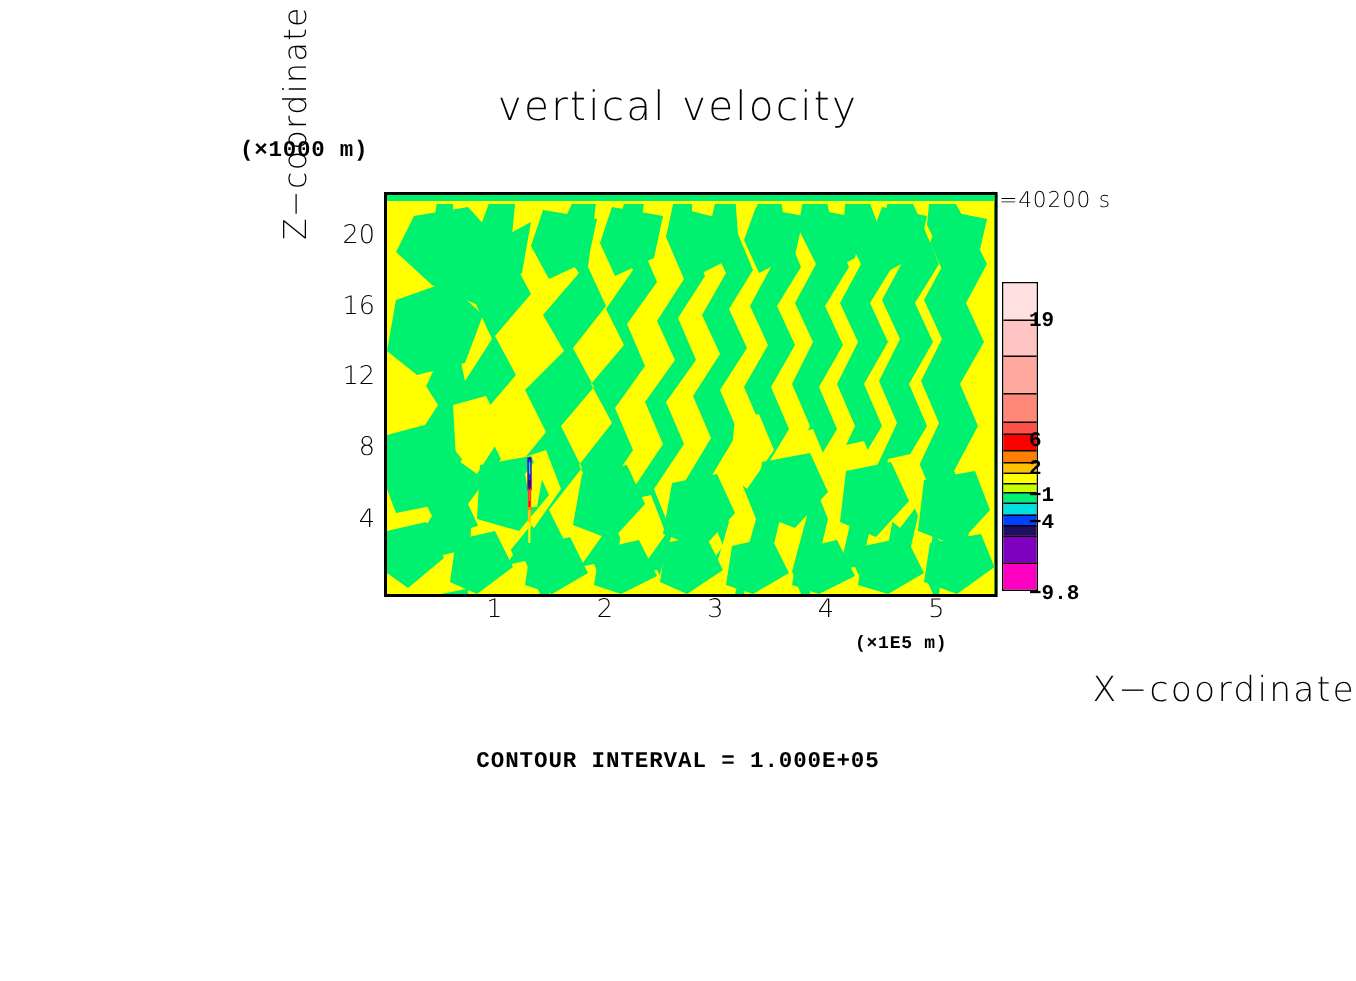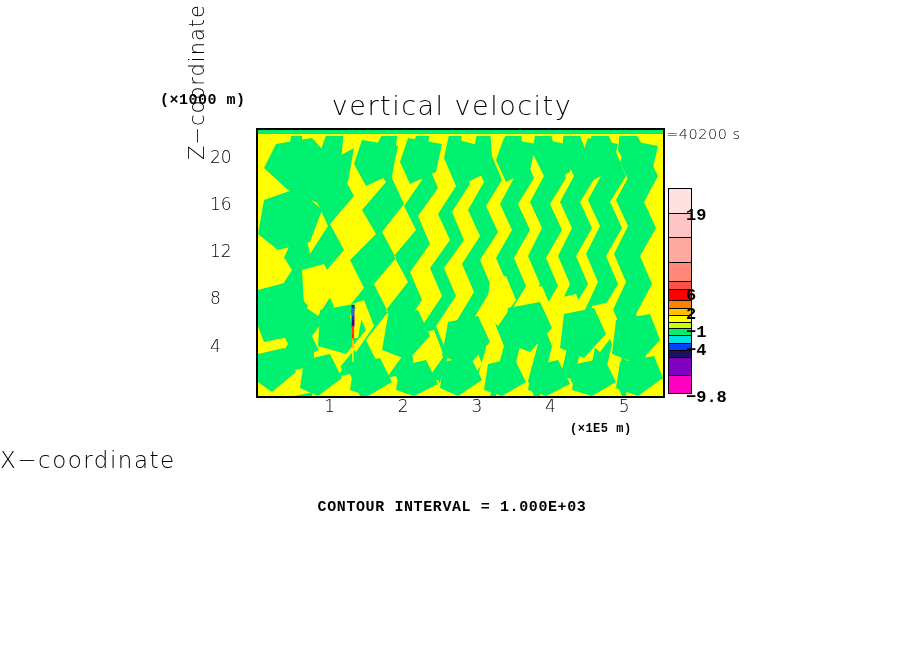--- a/index.html
+++ b/index.html
@@ -3,52 +3,52 @@
 <meta charset="utf-8">
 <style>
   html,body{margin:0;padding:0;background:#fff;}
   body{width:904px;height:654px;position:relative;overflow:hidden;
        font-family:"DejaVu Sans",sans-serif;color:#000;}
 
   .plain{font-family:"DejaVu Sans",sans-serif;font-weight:300;}
   .mono{font-family:Liberation Mono, monospace;font-weight:700;}
 
   #title{position:absolute;left:0;top:56px;width:904px;text-align:center;
-         font-size:27px;letter-spacing:1.5px;margin-top:34px;}
+         font-size:27px;letter-spacing:1.5px;}
 
   #zunit{position:absolute;left:160px;top:92px;font-size:15px;letter-spacing:.5px;}
 
   #plot{position:absolute;left:256px;top:128px;width:405px;height:266px;
         border:2px solid #000;box-sizing:content-box;overflow:hidden;background:#00f070;}
   #field{position:absolute;left:0;top:0;width:405px;height:266px;}
 
   #timelabel{position:absolute;left:660px;top:126px;font-size:14.5px;letter-spacing:.5px;}
 
   #zlabel{position:absolute;left:185px;top:172px;width:180px;font-size:21px;
           letter-spacing:1px;transform:rotate(-90deg);transform-origin:0 0;
           text-align:center;white-space:nowrap;}
-  .ytick{position:absolute;right:0;font-size:17px;text-align:left;width:40px;}
+  .ytick{position:absolute;right:0;font-size:17px;text-align:right;width:40px;}
   #yticks{position:absolute;left:210px;top:128px;width:40px;height:266px;}
 
   #xticks{position:absolute;left:256px;top:396px;width:405px;height:28px;}
   .xtick{position:absolute;top:0;font-size:17px;text-align:center;width:30px;}
 
   #xunit{position:absolute;left:570px;top:422px;font-size:12px;letter-spacing:.5px;}
-  #xlabel{position:absolute;left:0;top:447px;width:904px;text-align:left;
+  #xlabel{position:absolute;left:0;top:447px;width:904px;text-align:right;
           font-size:23px;letter-spacing:1.5px;}
   #caption{position:absolute;left:0;top:499px;width:904px;text-align:center;
            font-size:15px;letter-spacing:.6px;}
 
   #cbar{position:absolute;left:668px;top:188px;width:24px;height:206px;
         border:1.5px solid #000;box-sizing:border-box;display:flex;
         flex-direction:column;}
   #cbar .band{width:100%;border-top:1px solid #000;}
   #cbar .band:first-child{border-top:none;}
   #cbarlabels{position:absolute;left:686px;top:188px;width:70px;height:206px;}
-  .cblabel{position:absolute;left:0;font-size:17px;}
+  .cblabel{position:absolute;left:0;font-size:14px;}
 </style>
 </head>
 <body>
 
 <div id="title" class="plain">vertical velocity</div>
 
 <div id="zunit" class="mono">(×1000 m)</div>
 
 <div id="timelabel" class="plain">t=40200 s</div>
 
@@ -149,21 +149,21 @@
 <div id="xticks">
     <div class="xtick plain" style="left: 58.6364px;">1</div>
     <div class="xtick plain" style="left: 132.273px;">2</div>
     <div class="xtick plain" style="left: 205.909px;">3</div>
     <div class="xtick plain" style="left: 279.545px;">4</div>
     <div class="xtick plain" style="left: 353.182px;">5</div>
   </div>
 
 <div id="xunit" class="mono">(×1E5 m)</div>
 <div id="xlabel" class="plain">X−coordinate</div>
-<div id="caption" class="mono">CONTOUR INTERVAL = 1.000E+03</div>
+<div id="caption" class="mono">CONTOUR INTERVAL = 1.000E+05</div>
 
 <div id="cbar">
     <div class="band" style="background: rgb(255, 224, 224); height: 26px;"></div>
     <div class="band" style="background: rgb(255, 196, 196); height: 26px;"></div>
     <div class="band" style="background: rgb(255, 168, 160); height: 26px;"></div>
     <div class="band" style="background: rgb(255, 136, 120); height: 20px;"></div>
     <div class="band" style="background: rgb(252, 80, 72); height: 8px;"></div>
     <div class="band" style="background: rgb(255, 0, 0); height: 11px;"></div>
     <div class="band" style="background: rgb(255, 128, 0); height: 7px;"></div>
     <div class="band" style="background: rgb(255, 192, 0); height: 7px;"></div>

